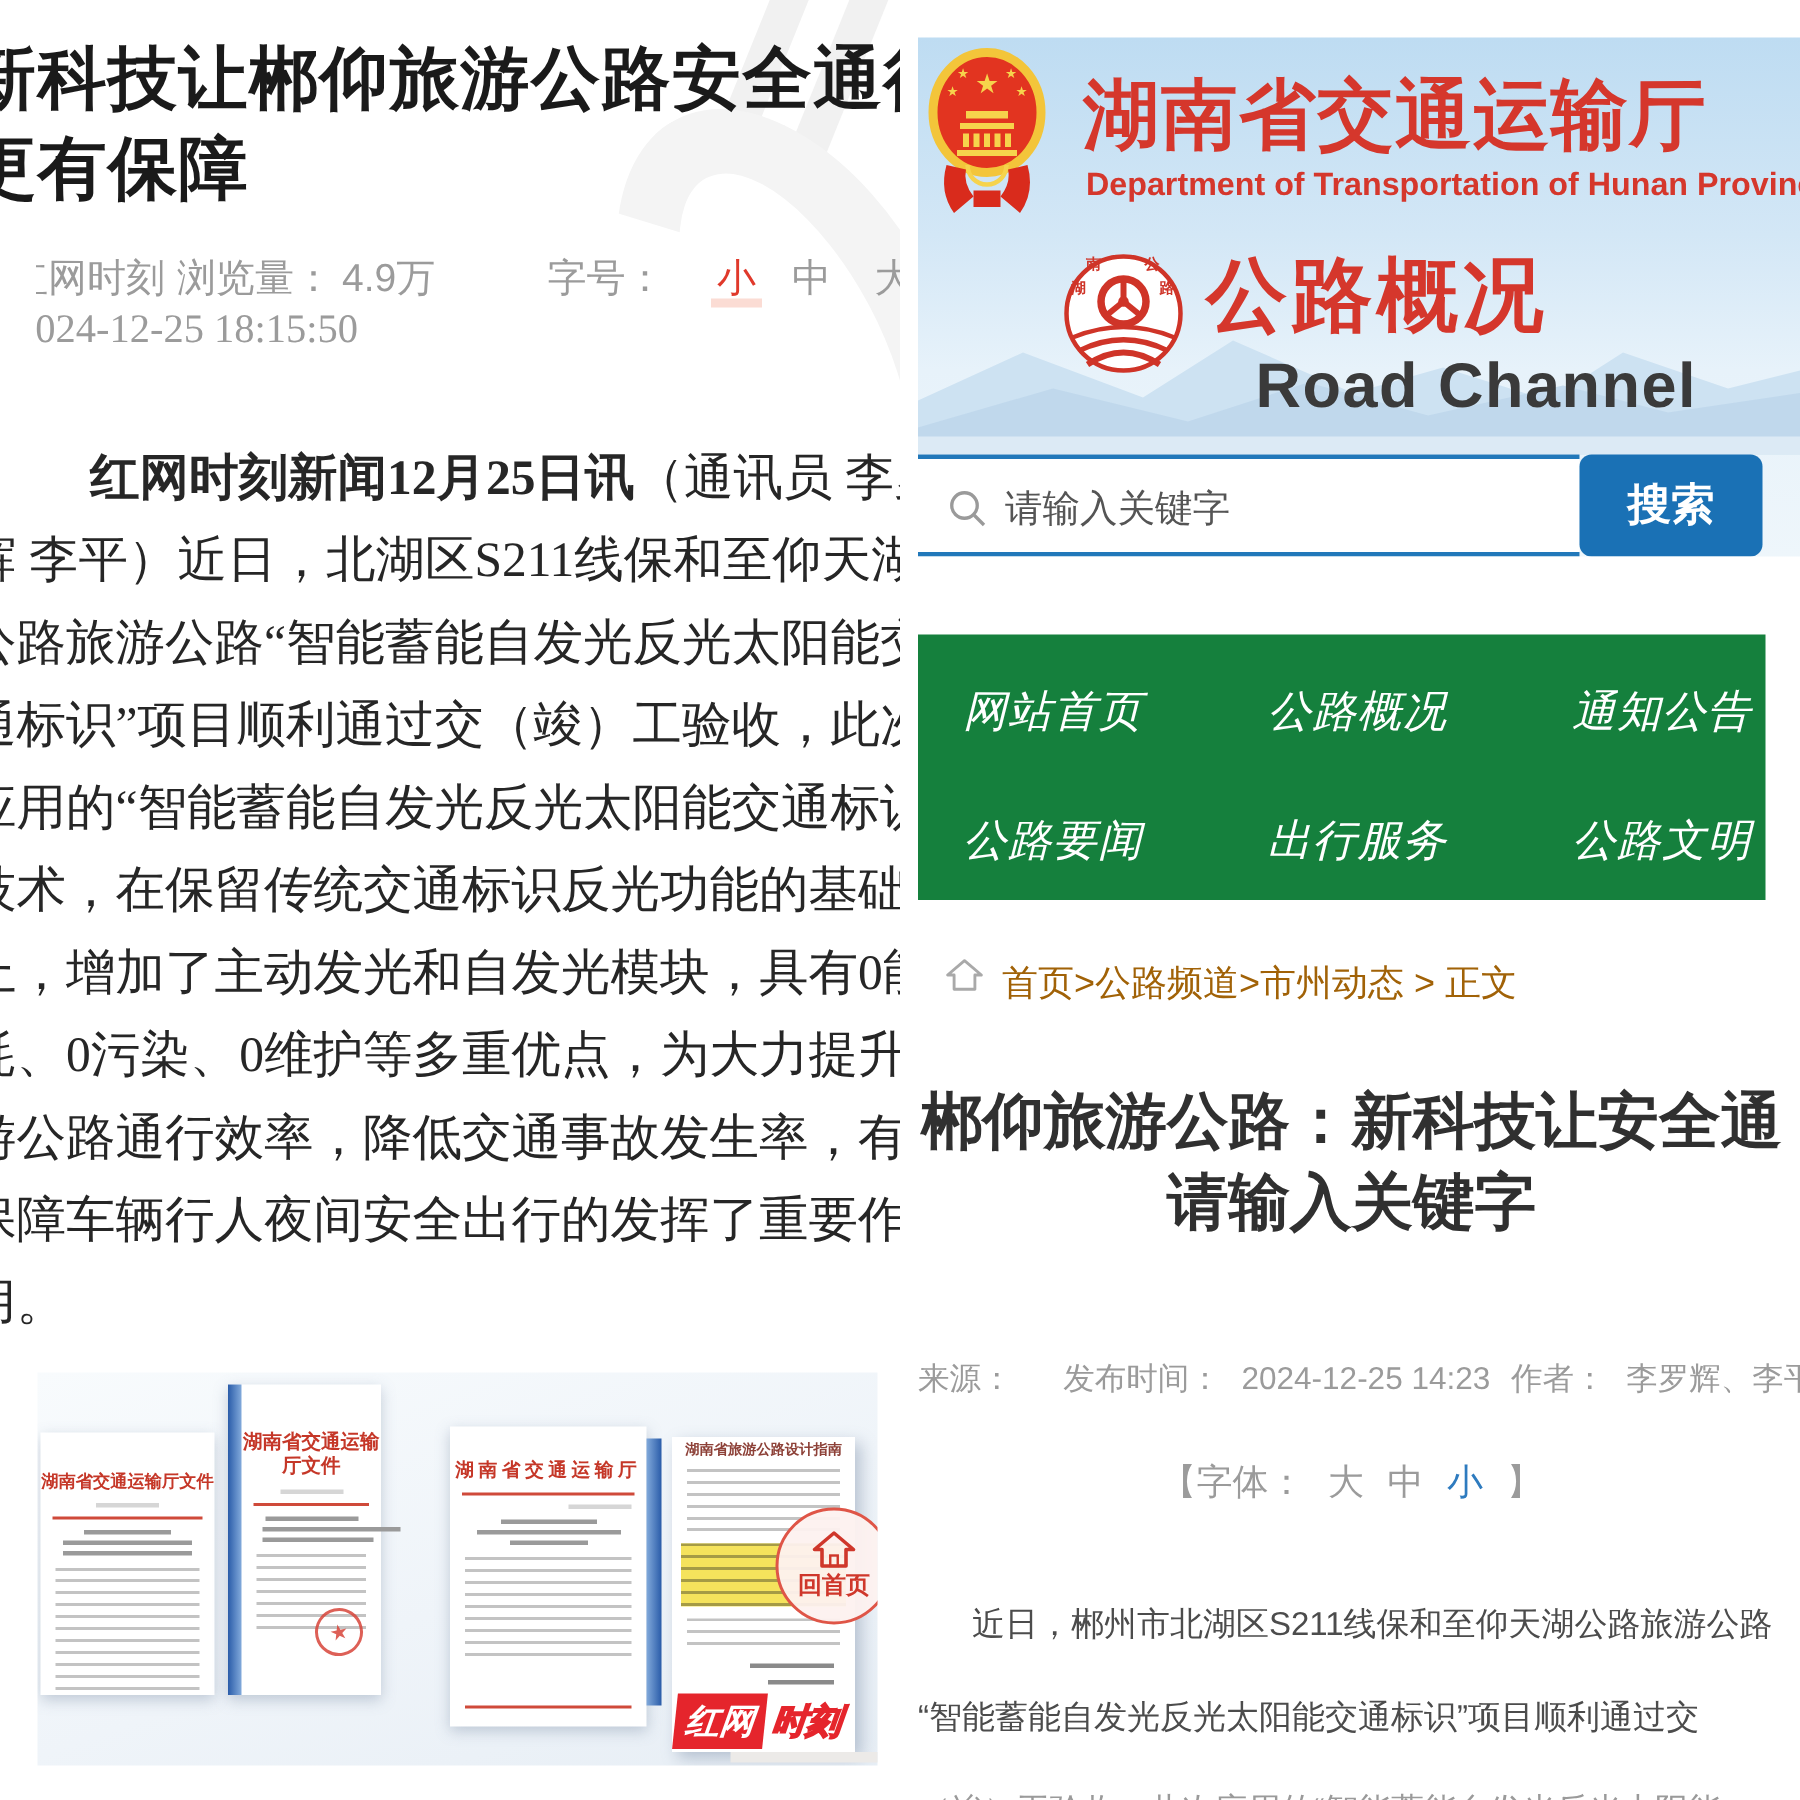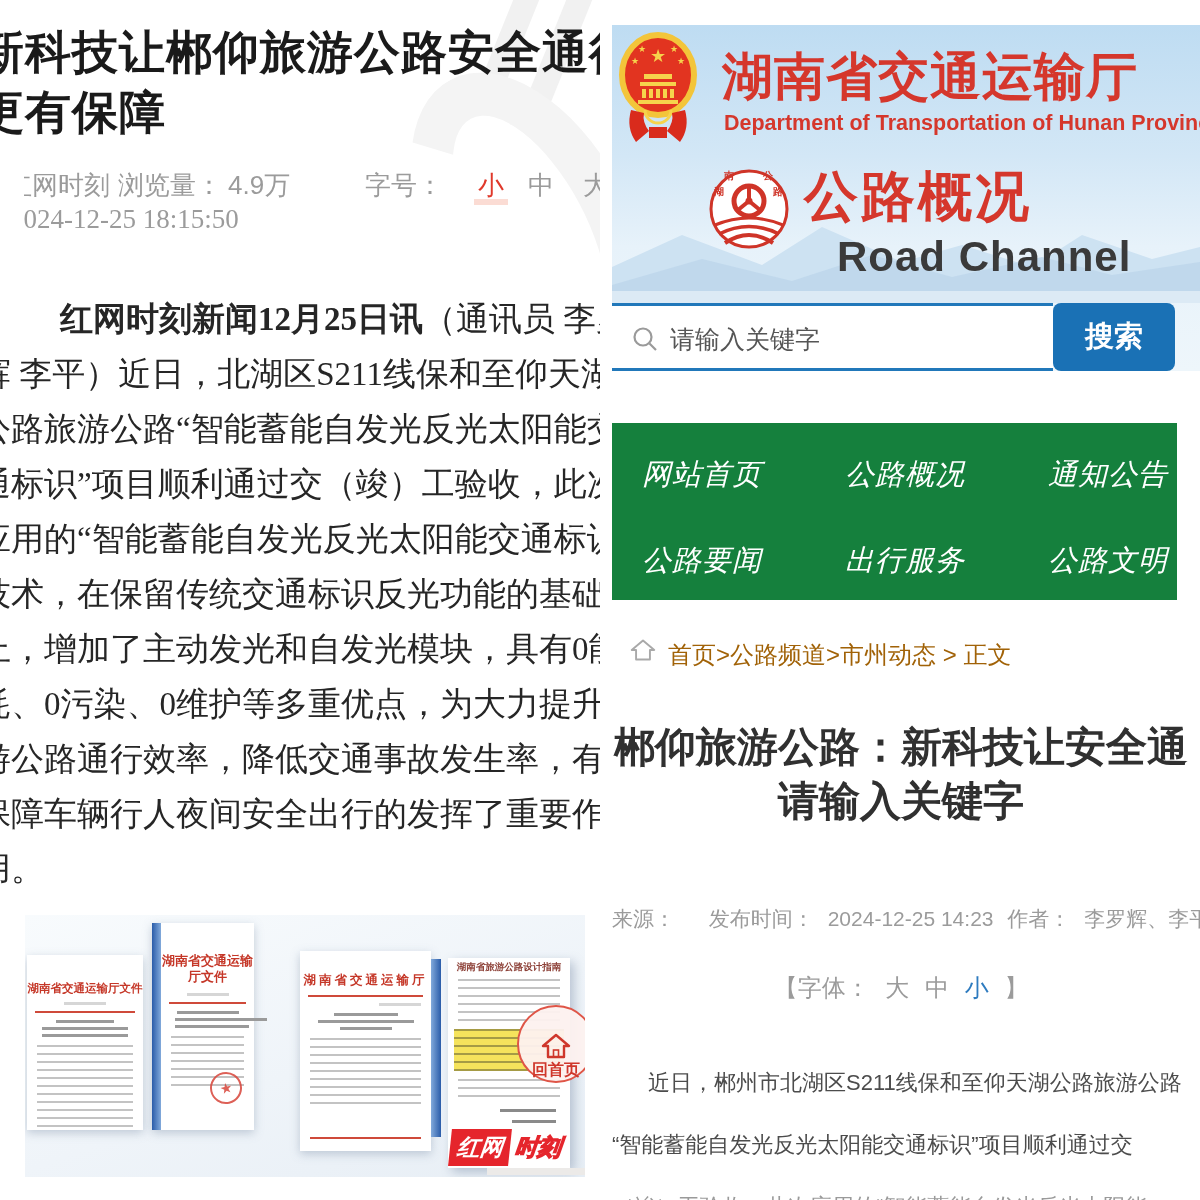--- a/index.html
+++ b/index.html
@@ -64,21 +64,21 @@
   .hl { margin:6px 6px 0; height:42px;
         background:#f5e35c; background-image:repeating-linear-gradient(180deg,#a59b45 0 2px,transparent 2px 8px); }
   .sig { height:3px; background:#8a8a8a; margin:8px 14px 0 auto; }
   .seal { position:absolute; right:12px; bottom:26px; width:32px; height:32px; border:2px solid #d8453a;
           border-radius:50%; color:#d8453a; font-size:14px; display:flex; align-items:center; justify-content:center;
           opacity:.85; transform:rotate(-12deg); }
   .bottom-red { position:absolute; left:10px; right:10px; bottom:12px; height:2px; background:#cf4a3a; }
 
   .home-badge { position:absolute; left:492px; top:90px; width:78px; height:78px; border-radius:50%;
                 background:rgba(253,241,239,.95); border:2px solid #df5547; z-index:3;
-                display:flex; flex-direction:column; align-items:center; justify-content:flex-end; gap:1px; }
+                display:flex; flex-direction:column; align-items:center; justify-content:center; gap:1px; }
   .home-badge span { color:#cf372b; font-size:16px; font-weight:700; }
 
   .rlogo { position:absolute; left:425px; top:214px; z-index:3; display:flex; align-items:center; transform:skewX(-6deg); }
   .rlogo-box { background:#e5252c; color:#fff; font-size:23px; font-weight:800; font-style:italic; padding:3px 7px; }
   .rlogo-outline { font-size:23px; font-weight:800; font-style:italic; color:#fbe9e9;
                    -webkit-text-stroke:1.3px #e5252c; margin-left:5px; }
   .rlogo-sub { position:absolute; left:462px; top:253px; width:108px; height:7px; background:#eceae8; z-index:3; }
 
   
   .right-panel { position:absolute; left:612px; top:0; width:588px; height:1200px; overflow:hidden; background:#fff; }

